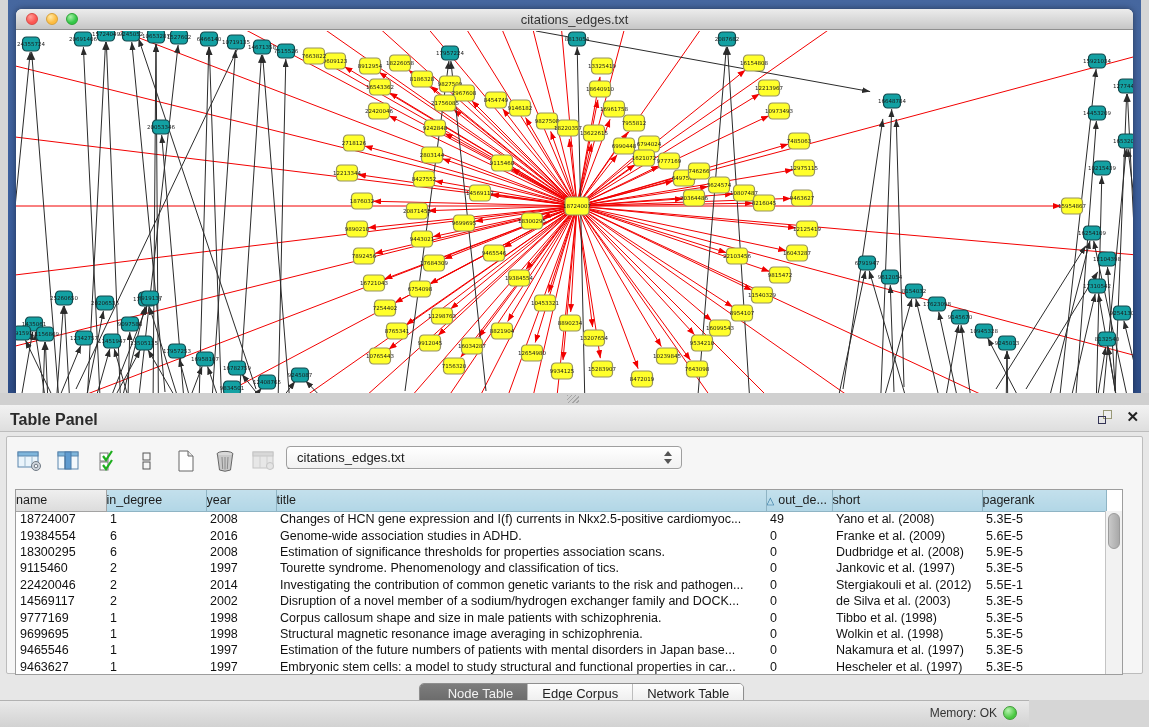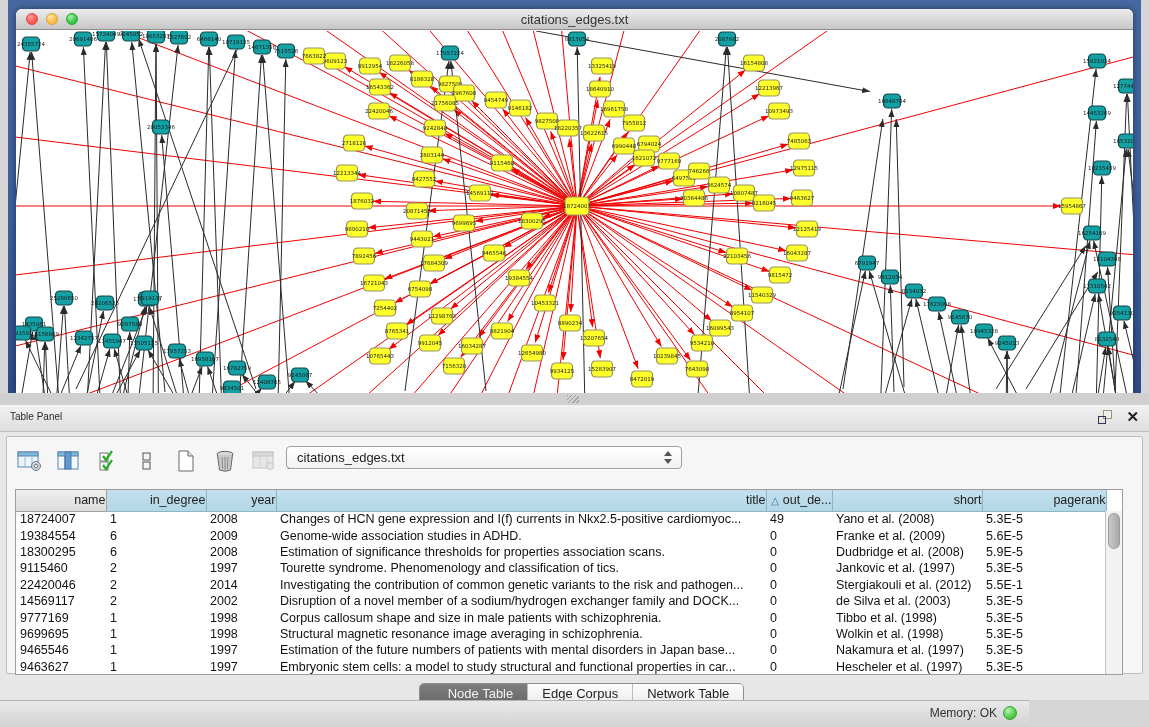--- a/index.html
+++ b/index.html
@@ -25,21 +25,21 @@
   #net-canvas svg { display:block; }
 
   
   #resize-strip { left:0; top:393px; width:1149px; height:12px; background:#d0d0d0; }
   #grip { position:absolute; left:567px; top:2px; width:12px; height:8px; opacity:.6;
           background:repeating-linear-gradient(135deg,#888 0 1px,transparent 1px 3px); }
 
   
   #tp-header { left:0; top:405px; width:1149px; height:27px;
                background:linear-gradient(#f2f2f2,#dedede); border-bottom:1px solid #bdbdbd; }
-  #tp-header .lbl { position:absolute; left:10px; top:6px; font-size:10px; color:#2a2a2a; }
+  #tp-header .lbl { position:absolute; left:10px; top:6px; font-size:16px; color:#2a2a2a;font-weight:bold; }
   #tp-header .hicons { position:absolute; right:10px; top:5px; display:flex; gap:14px; align-items:center; }
   .float-ic { width:14px; height:14px; position:relative; }
   .float-ic .sq1{ position:absolute; left:0; bottom:0; width:8px; height:8px; border:1px solid #335; }
   .float-ic .sq2{ position:absolute; right:0; top:0; width:9px; height:9px; border:1px solid #997; background:#eee; }
   .close-x { font-size:15px; font-weight:bold; color:#222; line-height:14px; cursor:default; }
 
   #tp-body { left:0; top:432px; width:1149px; height:268px; background:#e7e7e7; }
   #inner-panel { position:absolute; left:6px; top:4px; width:1137px; height:238px;
                  background:#f6f6f6; border:1px solid #bcbcbc; border-radius:2px; }
   #toolbar { position:absolute; left:8px; top:5px; height:38px; display:flex; align-items:center; gap:9px; }
@@ -51,21 +51,21 @@
   #combo .val { font-size:13px; color:#1d1d1d; line-height:21px; padding-left:10px; }
   .combo-arrows { position:absolute; right:9px; top:4px; }
   .combo-arrows .up { width:0;height:0;border-left:4px solid transparent;border-right:4px solid transparent;border-bottom:5px solid #555; margin-bottom:3px;}
   .combo-arrows .dn { width:0;height:0;border-left:4px solid transparent;border-right:4px solid transparent;border-top:5px solid #555;}
 
   #table-wrap { position:absolute; left:8px; top:52px; width:1108px; height:186px;
                 border:1px solid #9d9d9d; background:#fff; overflow:hidden; }
   table.ntable { border-collapse:collapse; table-layout:fixed; }
   .ntable th { height:21px; font-size:12.5px; font-weight:normal; color:#1c1c1c;
                background:linear-gradient(#c3e0ec,#b2d6e6); border-right:1px solid #8fb4c4;
-               border-bottom:1px solid #8fb4c4; text-align:right; overflow:hidden; white-space:nowrap; }
+               border-bottom:1px solid #8fb4c4; text-align:left; overflow:hidden; white-space:nowrap; }
   .ntable th.gray { background:linear-gradient(#efefef,#dcdcdc); border-right:1px solid #a3a3a3;
                     border-bottom:1px solid #a3a3a3; }
   .ntable td { height:16.4px; font-size:12.5px; color:#111; padding:0 4px; overflow:hidden;
                white-space:nowrap; text-overflow:clip; }
   .sortmark { color:#2f76a0; font-size:10px; margin-right:4px; }
   #vscroll { position:absolute; right:0; top:21px; bottom:0; width:17px; background:#f2f2f2;
              border-left:1px solid #c4c4c4; }
   #vthumb { position:absolute; left:2px; top:2px; width:12px; height:36px; border-radius:6px;
             background:linear-gradient(90deg,#c9c9c9,#a9a9a9); border:1px solid #9b9b9b; }
 
@@ -939,21 +939,21 @@
               <td>1</td>
               <td>2008</td>
               <td>Changes of HCN gene expression and I(f) currents in Nkx2.5-positive cardiomyoc...</td>
               <td>49</td>
               <td>Yano et al. (2008)</td>
               <td>5.3E-5</td>
             </tr>
             <tr>
               <td>19384554</td>
               <td>6</td>
-              <td>2009</td>
+              <td>2016</td>
               <td>Genome-wide association studies in ADHD.</td>
               <td>0</td>
               <td>Franke et al. (2009)</td>
               <td>5.6E-5</td>
             </tr>
             <tr>
               <td>18300295</td>
               <td>6</td>
               <td>2008</td>
               <td>Estimation of significance thresholds for properties association scans.</td>

